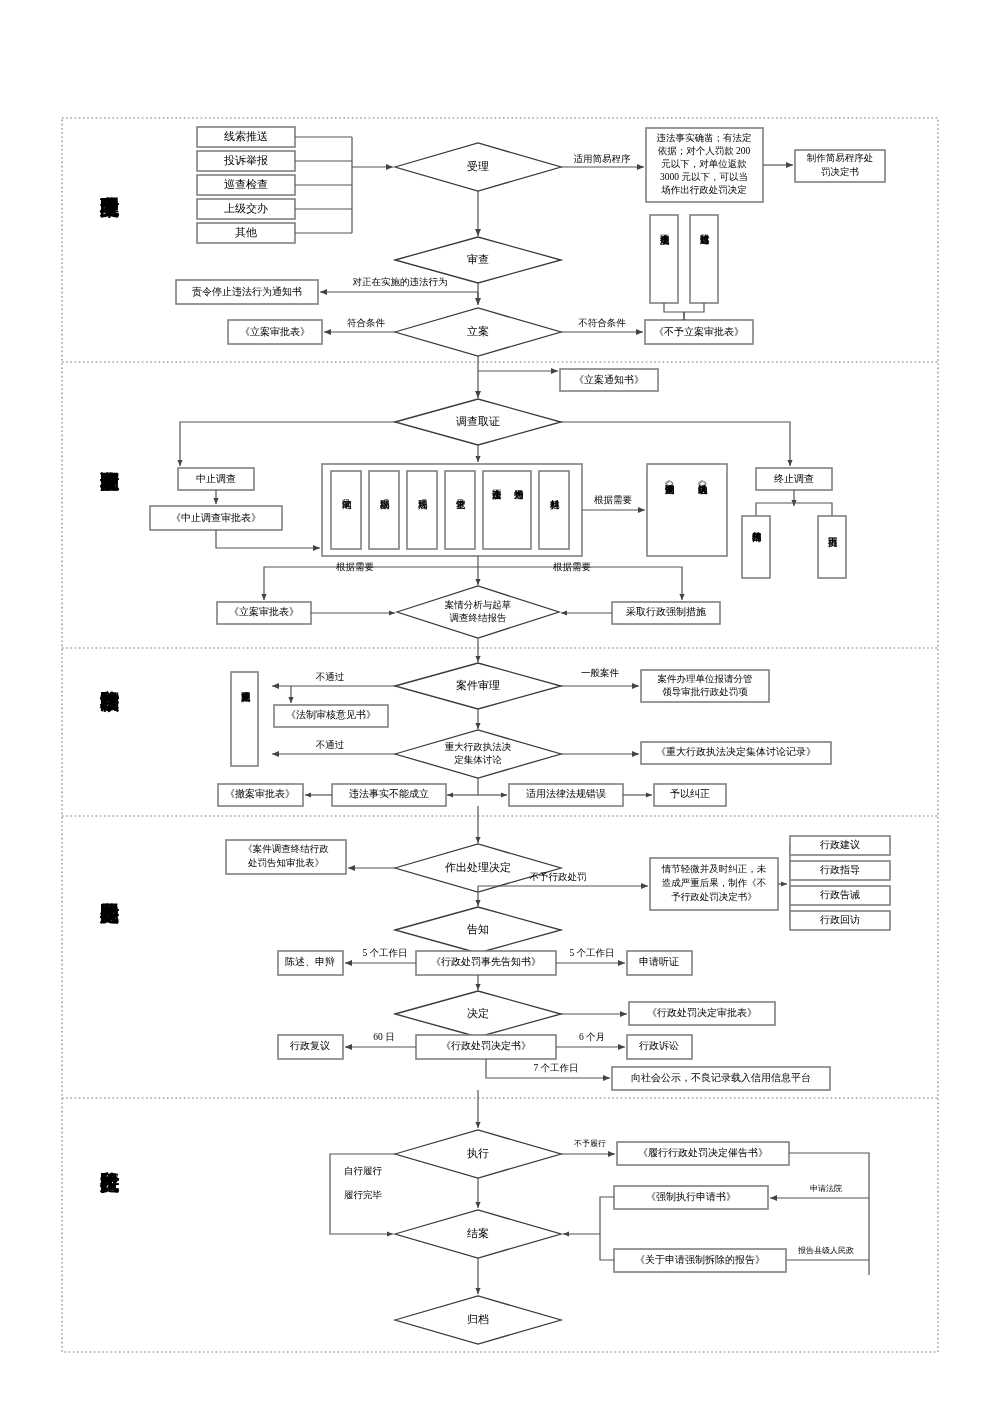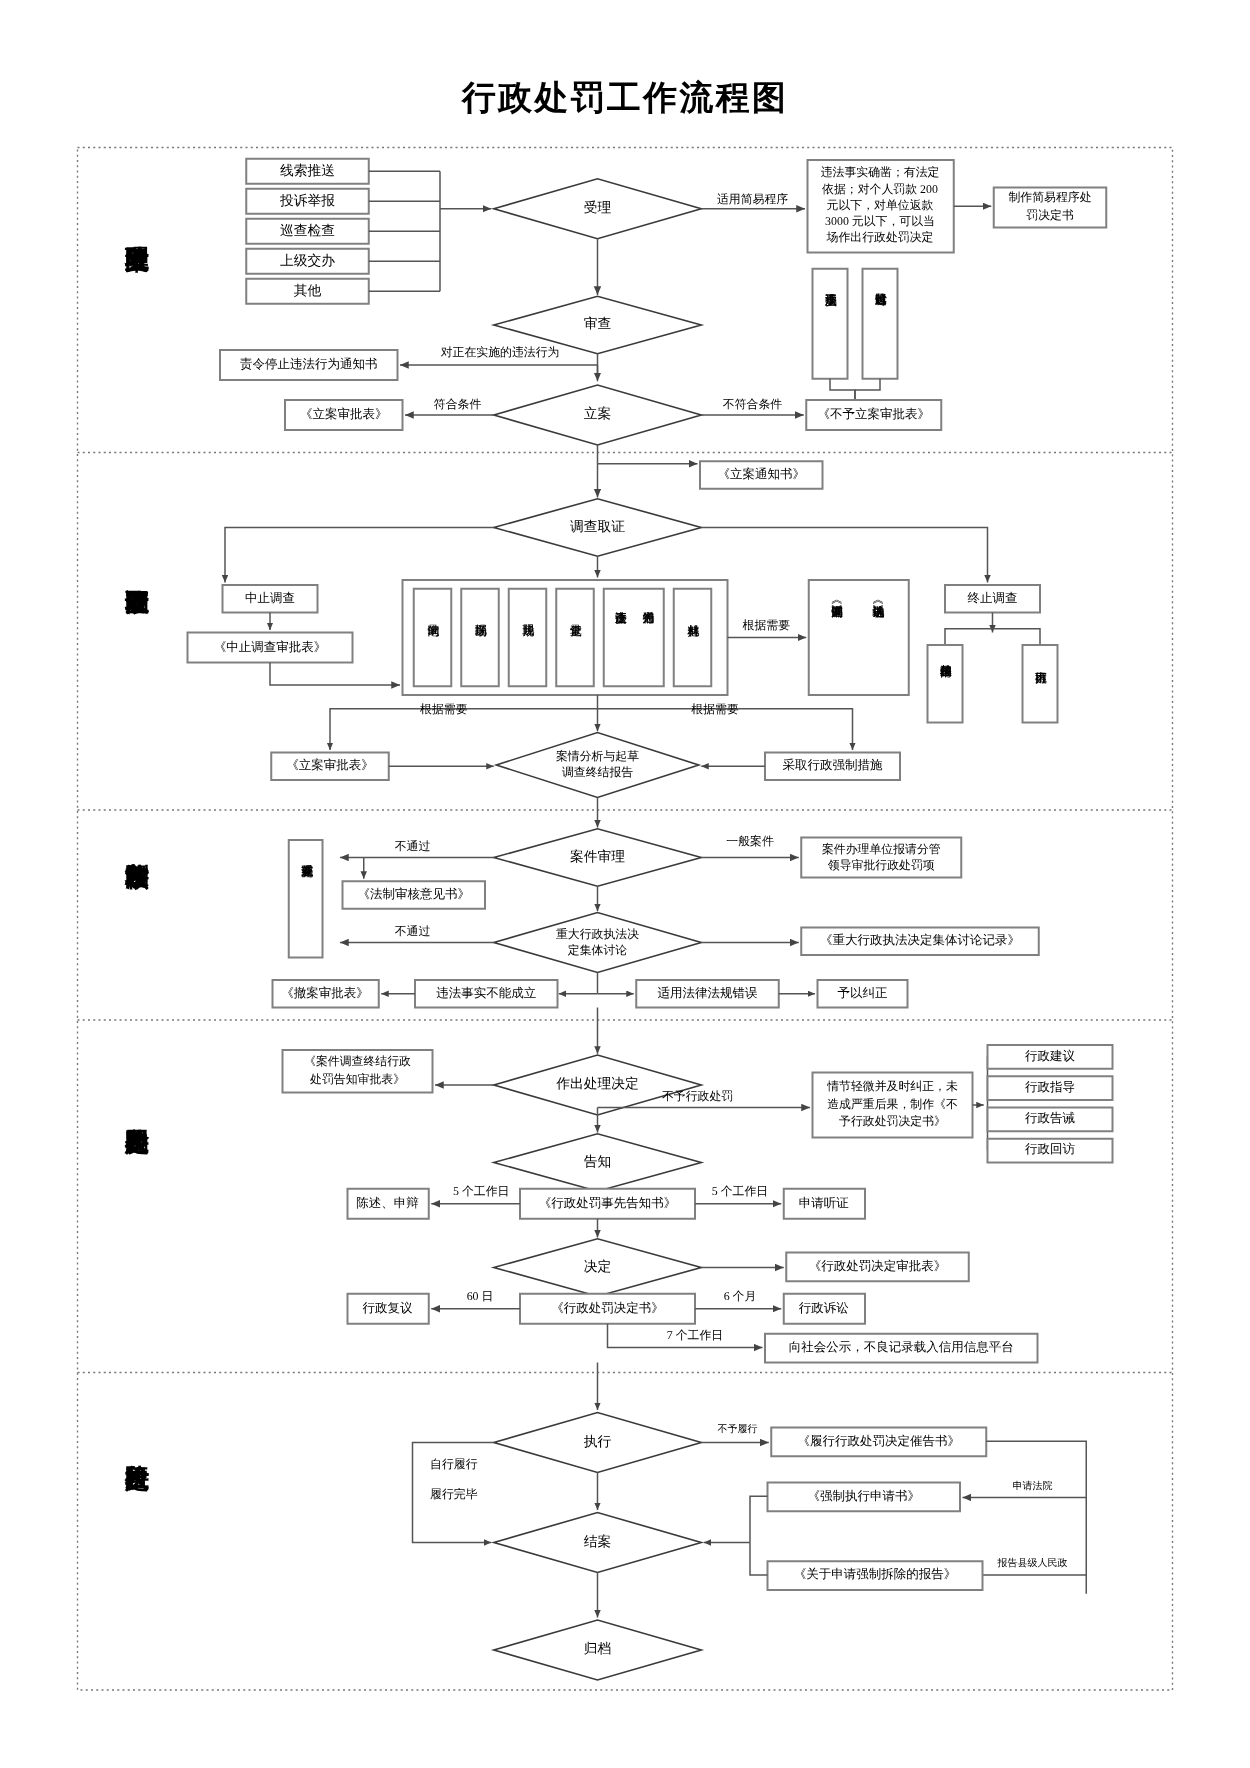--- a/index.html
+++ b/index.html
@@ -19,21 +19,20 @@
   .t10{font-size:10px;text-anchor:middle;dominant-baseline:middle;}
   .t8{font-size:8px;text-anchor:middle;dominant-baseline:middle;}
   .stage{font-size:19px;font-weight:bold;text-anchor:middle;dominant-baseline:middle;}
   .vert{writing-mode:tb;glyph-orientation-vertical:0;}
 </style>
 </head>
 <body>
 
 <div id="page">
 
-  <div id="title">行政处罚工作流程图</div>
 
   <svg id="canvas" viewBox="0 0 1000 1414">
     <defs>
       <marker id="ah" markerWidth="8" markerHeight="8" refX="7" refY="3" orient="auto" markerUnits="userSpaceOnUse">
         <path d="M0,0 L7,3 L0,6 z" fill="#444"></path>
       </marker>
       <marker id="ahs" markerWidth="7" markerHeight="7" refX="6" refY="2.6" orient="auto" markerUnits="userSpaceOnUse">
         <path d="M0,0 L6,2.6 L0,5.2 z" fill="#444"></path>
       </marker>
     </defs>

